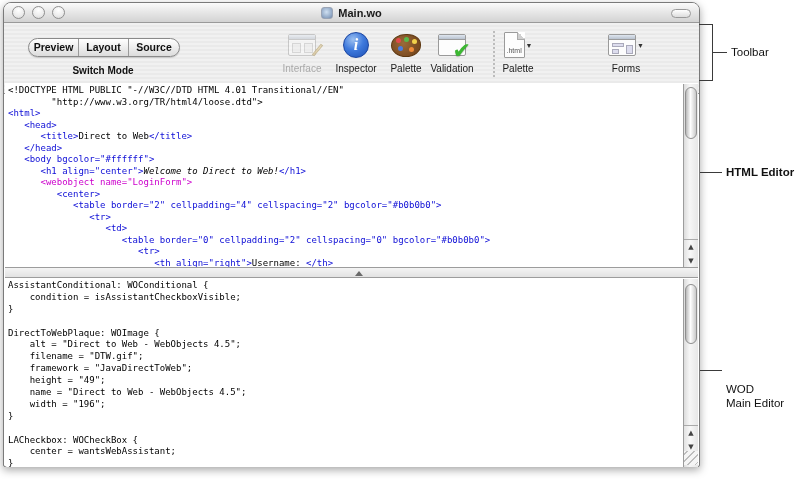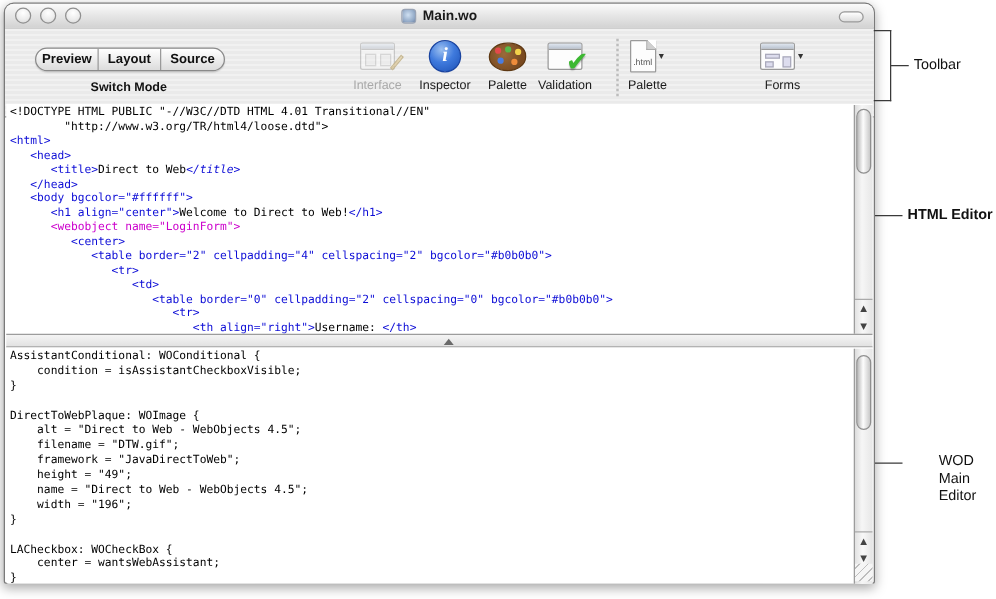--- a/index.html
+++ b/index.html
@@ -218,24 +218,24 @@
       <div class="tb-label">Forms</div>
     </div>
   </div>
 
   <div class="pane pane-html">
     <div class="code-area">
         <div class="code-line"><span style="color: rgb(0, 0, 0);">&lt;!DOCTYPE HTML PUBLIC "-//W3C//DTD HTML 4.01 Transitional//EN"</span></div>
         <div class="code-line"><span style="color: rgb(0, 0, 0);">        "http://www.w3.org/TR/html4/loose.dtd"&gt;</span></div>
         <div class="code-line"><span style="color: rgb(13, 13, 214);">&lt;html&gt;</span></div>
         <div class="code-line"><span style="color: rgb(13, 13, 214);">   &lt;head&gt;</span></div>
-        <div class="code-line"><span style="color: rgb(13, 13, 214);">      &lt;title&gt;</span><span style="color: rgb(0, 0, 0);">Direct to Web</span><span style="color: rgb(13, 13, 214); font-style: italic;">&lt;/title&gt;</span></div>
+        <div class="code-line"><span style="color: rgb(13, 13, 214);">      &lt;title&gt;</span><span style="color: rgb(0, 0, 0);">Direct to Web</span><span style="color: rgb(13, 13, 214);">&lt;/title&gt;</span></div>
         <div class="code-line"><span style="color: rgb(13, 13, 214);">   &lt;/head&gt;</span></div>
         <div class="code-line"><span style="color: rgb(13, 13, 214);">   &lt;body bgcolor="#ffffff"&gt;</span></div>
-        <div class="code-line"><span style="color: rgb(13, 13, 214);">      &lt;h1 align="center"&gt;</span><span style="color: rgb(0, 0, 0);">Welcome to Direct to Web!</span><span style="color: rgb(13, 13, 214); text-align: right;">&lt;/h1&gt;</span></div>
+        <div class="code-line"><span style="color: rgb(13, 13, 214);">      &lt;h1 align="center"&gt;</span><span style="color: rgb(0, 0, 0); font-style: italic;">Welcome to Direct to Web!</span><span style="color: rgb(13, 13, 214); text-align: right;">&lt;/h1&gt;</span></div>
         <div class="code-line"><span style="color: rgb(204, 0, 204);">      &lt;webobject name="LoginForm"&gt;</span></div>
         <div class="code-line"><span style="color: rgb(13, 13, 214);">         &lt;center&gt;</span></div>
         <div class="code-line"><span style="color: rgb(13, 13, 214);">            &lt;table border="2" cellpadding="4" cellspacing="2" bgcolor="#b0b0b0"&gt;</span></div>
         <div class="code-line"><span style="color: rgb(13, 13, 214);">               &lt;tr&gt;</span></div>
         <div class="code-line"><span style="color: rgb(13, 13, 214);">                  &lt;td&gt;</span></div>
         <div class="code-line"><span style="color: rgb(13, 13, 214);">                     &lt;table border="0" cellpadding="2" cellspacing="0" bgcolor="#b0b0b0"&gt;</span></div>
         <div class="code-line"><span style="color: rgb(13, 13, 214);">                        &lt;tr&gt;</span></div>
         <div class="code-line"><span style="color: rgb(13, 13, 214);">                           &lt;th align="right"&gt;</span><span style="color: rgb(0, 0, 0);">Username: </span><span style="color: rgb(13, 13, 214);">&lt;/th&gt;</span></div>
       </div>
   </div>
@@ -286,16 +286,16 @@
 <div class="callout-line" style="left:699px;top:24px;width:14px;height:1px;"></div>
 <div class="callout-line" style="left:712px;top:24px;width:1px;height:57px;"></div>
 <div class="callout-line" style="left:699px;top:80px;width:14px;height:1px;"></div>
 <div class="callout-line" style="left:712px;top:52px;width:15px;height:1px;"></div>
 <div class="callout-text" style="left:731px;top:45px;">Toolbar</div>
 
 <div class="callout-line" style="left:700px;top:172px;width:22px;height:1px;"></div>
 <div class="callout-text" style="left:726px;top:165px;font-weight:bold;">HTML Editor</div>
 
 <div class="callout-line" style="left:700px;top:370px;width:22px;height:1px;"></div>
-<div class="callout-text" style="left:726px;top:362px;margin-left:25px;">
+<div class="callout-text" style="left:726px;top:382px;">
   <div>WOD</div>
   <div>Main Editor</div>
 </div>
 
 </body></html>

